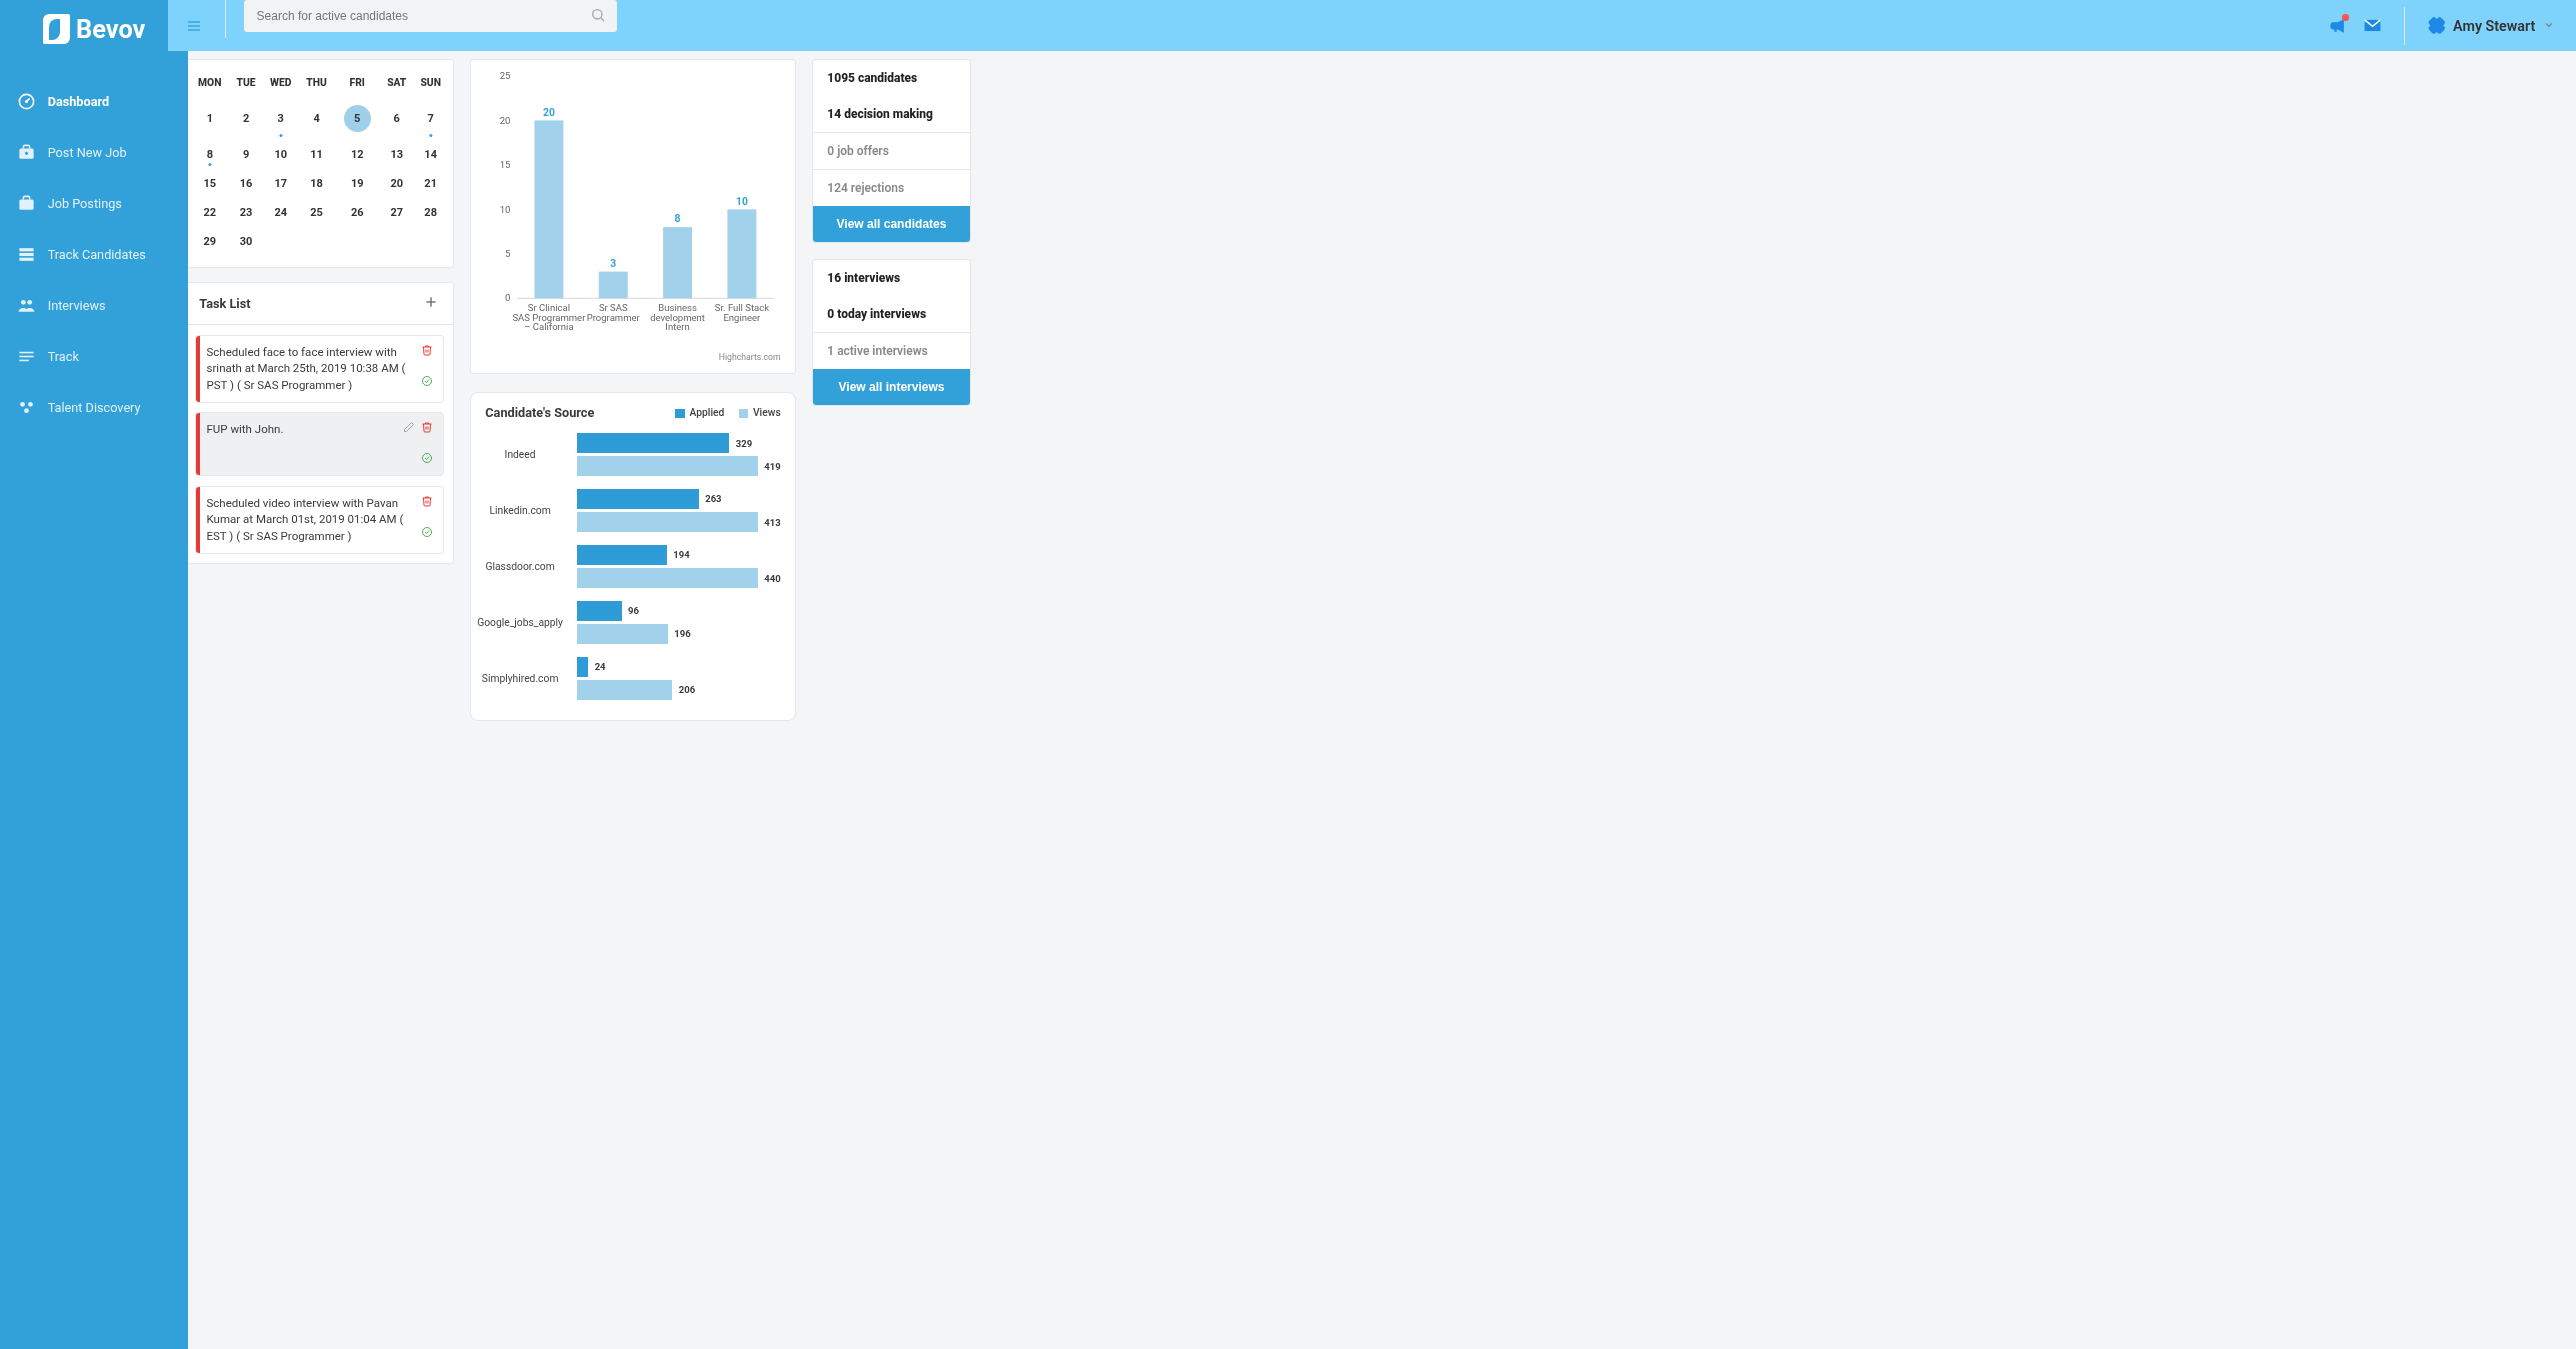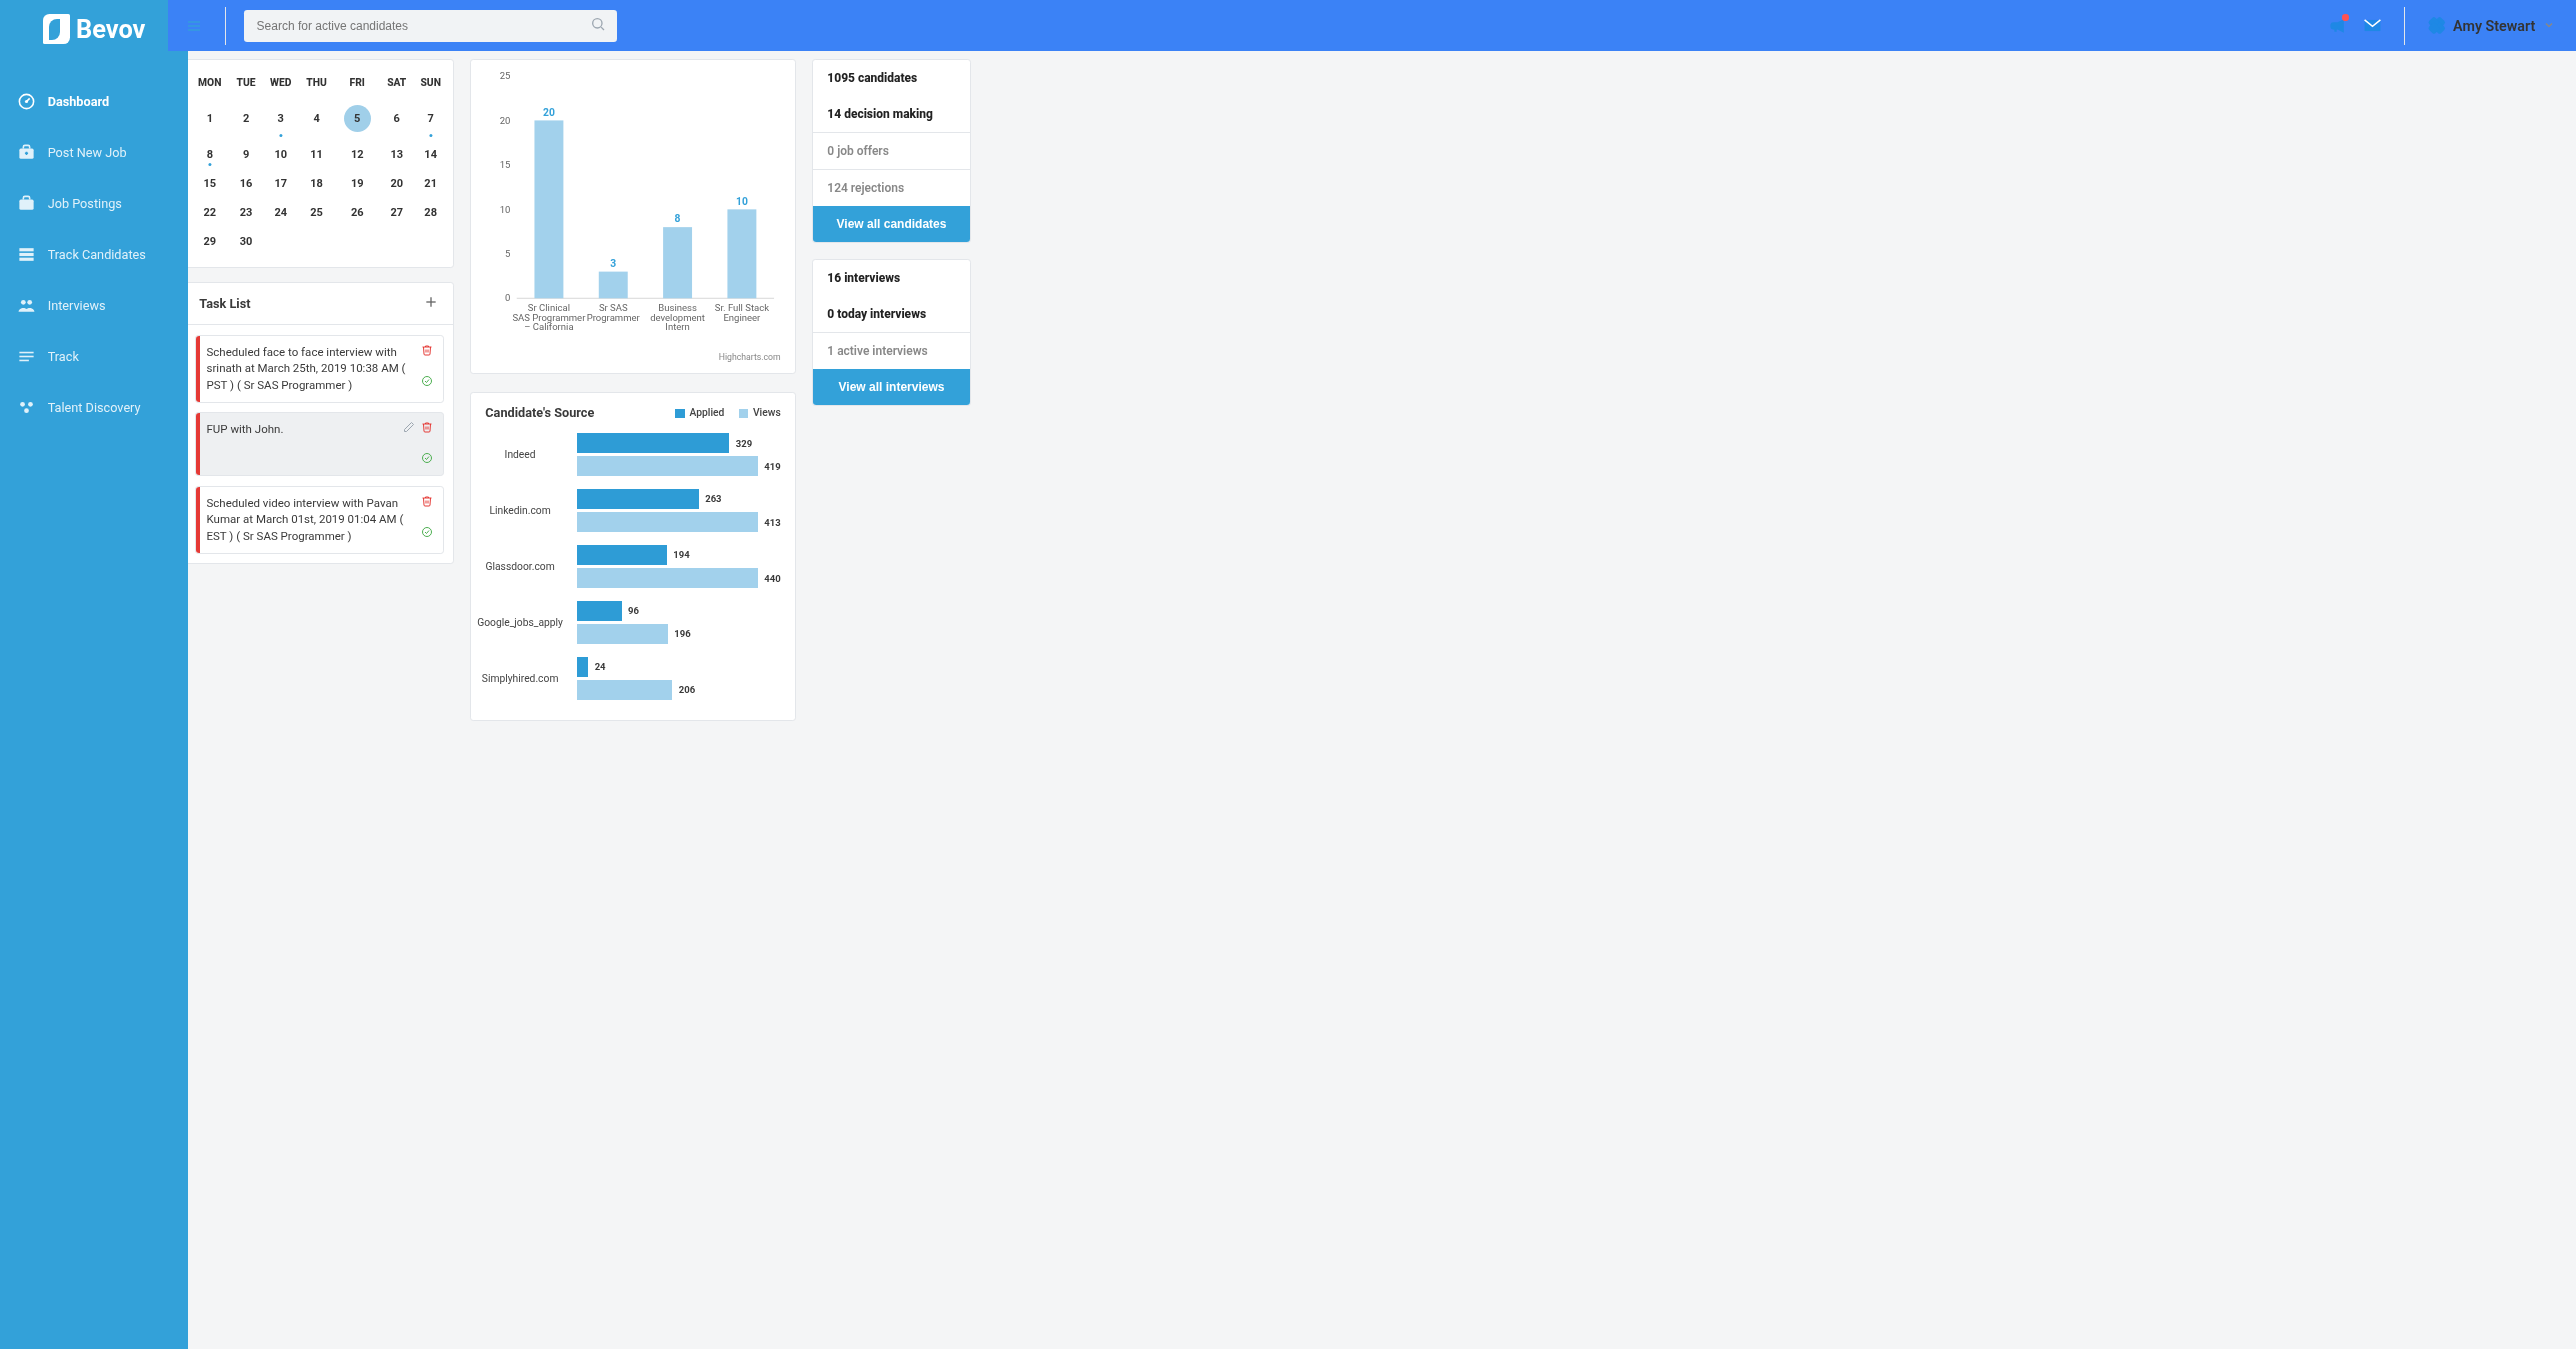--- a/index.html
+++ b/index.html
@@ -20,21 +20,21 @@
   .sidebar { position: fixed; top:0; left:0; width: 188px; height: 100vh; background: var(--brand); color: #fff; padding-top: 14.3px; }
   .logo { display:flex; align-items:center; justify-content:center; gap:6.4px; font-size: 25.4px; font-weight:700; color:#fff; margin-bottom: 32px; }
   .logo .mark { width:27px; height:30px; background:#fff; border-radius:6.4px 1.6px 6.4px 1.6px; position:relative; }
   .logo .mark::after { content:""; position:absolute; left:6.4px; top:4.8px; width:11px; height:20.7px; background:var(--brand); border-radius:8px 0 8px 0; }
   .nav { list-style:none; margin:0; padding:0; }
   .nav li { display:flex; align-items:center; gap:11px; padding: 16px 16px; font-size:12.7px; color: rgba(255,255,255,0.85); cursor:pointer; }
   .nav li.active { color:#fff; font-weight:700; }
   .nav li .nav-icon { width:20.7px; display:flex; justify-content:center; }
 
   
-  .topbar { position:fixed; top:0; left:168px; right:0; height:51px; background:#3b82f6; display:flex; align-items:center; z-index:10; }
+  .topbar { position:fixed; top:0; left:168px; right:0; height:51px; background:#7dd3fc; display:flex; z-index:10; }
   .hamburger { padding: 0 17.5px; color: var(--brand); font-size:16px; height:51px; display:flex; align-items:center; }
   .vbar { width:0.8px; height:38px; background: var(--border); margin: 0 6.4px; }
   .search { flex:0 0 373px; margin-left:11px; height:32px; background:#f1f3f5; border-radius:3.2px; display:flex; align-items:center; padding:0 11px; }
   .search input { border:none; background:transparent; outline:none; font-size:12px; flex:1; color:#555; }
   .search .search-icon { color:#9ca6b0; }
   .top-right { margin-left:auto; display:flex; align-items:center; gap:16px; padding-right:20.7px; }
   .icon-btn { color:#1e88e5; display:flex; align-items:center; justify-content:center; position:relative; cursor:pointer; }
   .icon-btn.announce::after { content:""; position:absolute; width:6.4px; height:6.4px; background:#ff5252; border-radius:50%; top:-1.6px; right:-1.6px; }
   .user { display:flex; align-items:center; gap:8px; font-size:14.3px; font-weight:600; color:#333; cursor:pointer; }
   .user .avatar { width:17.5px; height:17.5px; transform:rotate(45deg); }
@@ -71,21 +71,21 @@
   .task .pencil { color:#9ca6b0; cursor:pointer; }
   .task .check { color:var(--green); }
 
   
   .barchart { padding: 0 14.3px 11px 14.3px; }
   .axis-label { font-size:12px; fill:#666; }
   .bar { fill: var(--brand-light); }
   .bar-label { fill: var(--brand); font-size:13px; font-weight:700; }
   .attrib { text-align:right; font-size:8.7px; color:#888; padding-top:3.2px;}
 
-  .source-card { margin-top:17.5px; }
+  .source-card { margin-top:17.5px;border-radius:8px; }
   .source-hdr { display:flex; align-items:center; justify-content:space-between; padding:12.7px 14.3px; font-weight:700; font-size:12.7px; }
   .legend { display:flex; gap:14.3px; font-size:10.3px; font-weight:500; color:#444;}
   .legend .sw { display:inline-block; width:9.5px; height:9.5px; vertical-align:middle; margin-right:4.8px;}
   .hbar-row { display:grid; grid-template-columns: 95px 1fr; align-items:center; gap:8px; margin-bottom:12.7px; padding-right:14.3px;}
   .hbar-row .lbl { text-align:center; font-size:10.3px; color:#444; padding-right:3.2px;}
   .hbars { display:flex; flex-direction:column; gap:3.2px; }
   .hbar { height:20px; display:flex; align-items:center; }
   .hbar .fill { height:100%; }
   .hbar .val { font-size:9.5px; font-weight:700; margin-left:6.4px; }
 

